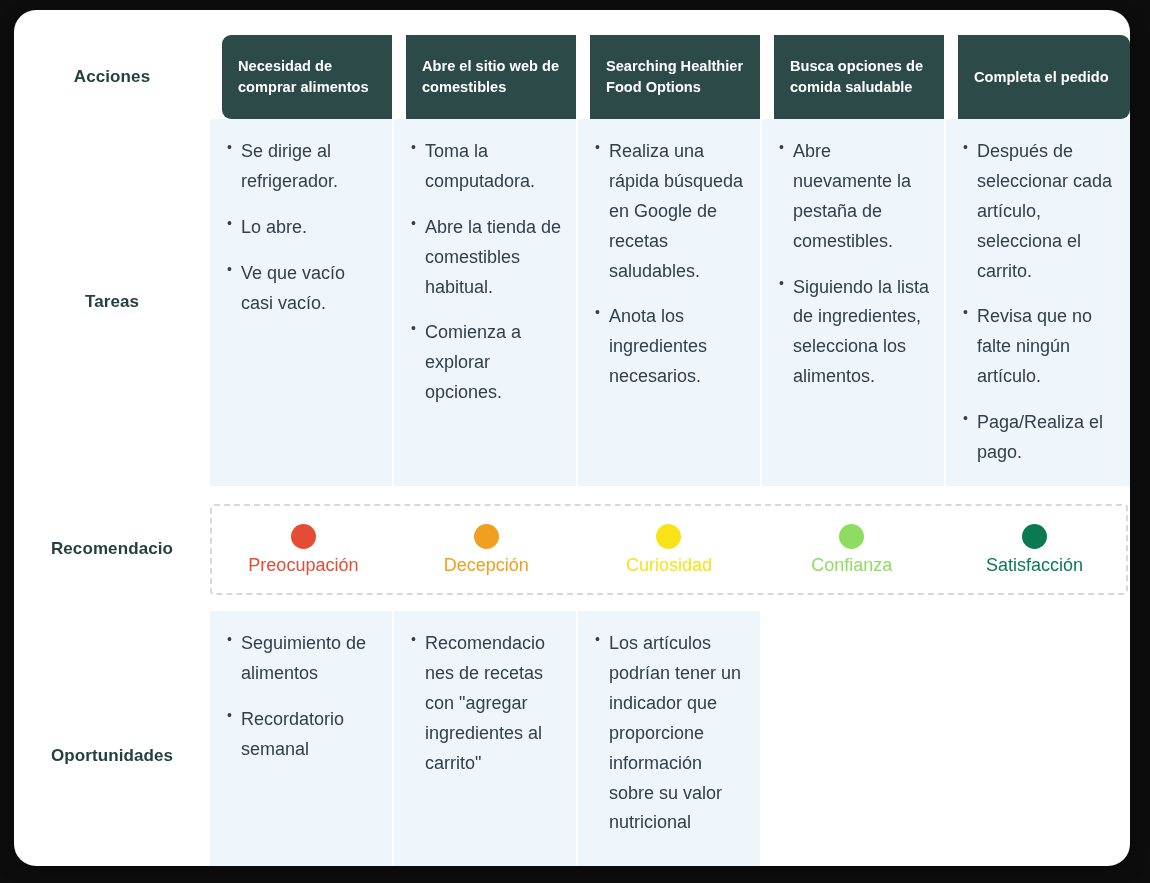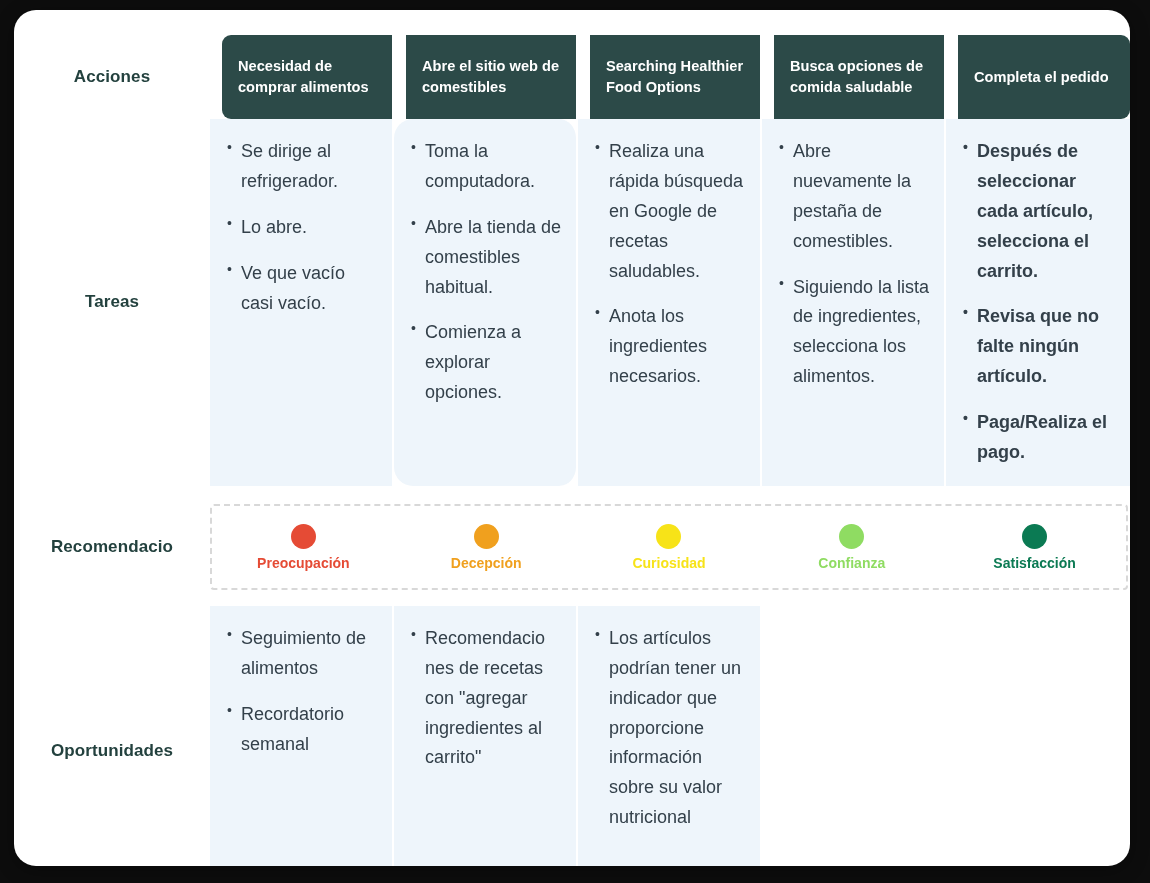--- a/index.html
+++ b/index.html
@@ -63,21 +63,21 @@
   
   .row-body {
     display: grid;
     grid-template-columns: 196px repeat(5, 1fr);
   }
   .body-cell {
     background: #eef5fb;
     border-right: 2px solid #ffffff;
     padding: 18px 14px 18px 16px;
   }
-  .body-cell.last { border-right: none; font-weight: bold; }
+  .body-cell.last { border-right: none; }
 
   .body-cell ul { list-style: none; }
   .body-cell li {
     position: relative;
     padding-left: 15px;
     font-size: 18px;
     line-height: 1.66;
     color: #33404a;
     margin-bottom: 16px;
   }
@@ -114,23 +114,22 @@
     align-items: center;
     justify-content: flex-start;
   }
   .sent-dot {
     width: 25px;
     height: 25px;
     border-radius: 50%;
     margin-bottom: 5px;
   }
   .sent-label {
-    font-size: 14px;
+    font-size: 18px;
     line-height: 1.3;
-    font-weight: bold;
   }
 
   .row-sent .rowlabel { align-items: center; }
 </style>
 </head>
 <body style="background: rgb(13, 13, 13);">
 
 <div id="journey-card" style="background: rgb(255, 255, 255);">
 
   <div class="row-actions">
@@ -146,21 +145,21 @@
     <div class="rowlabel" style="color: rgb(35, 65, 62);">Tareas</div>
 
     <div class="body-cell" style="background: rgb(238, 245, 251);">
       <ul>
         <li>Se dirige al refrigerador.</li>
         <li>Lo abre.</li>
         <li>Ve que vacío casi vacío.</li>
       </ul>
     </div>
 
-    <div class="body-cell" style="background: rgb(238, 245, 251); border-radius: 19px;">
+    <div class="body-cell" style="background: rgb(238, 245, 251);">
       <ul>
         <li>Toma la computadora.</li>
         <li>Abre la tienda de comestibles habitual.</li>
         <li>Comienza a explorar opciones.</li>
       </ul>
     </div>
 
     <div class="body-cell" style="background: rgb(238, 245, 251);">
       <ul>
         <li>Realiza una rápida búsqueda en Google de recetas saludables.</li>

